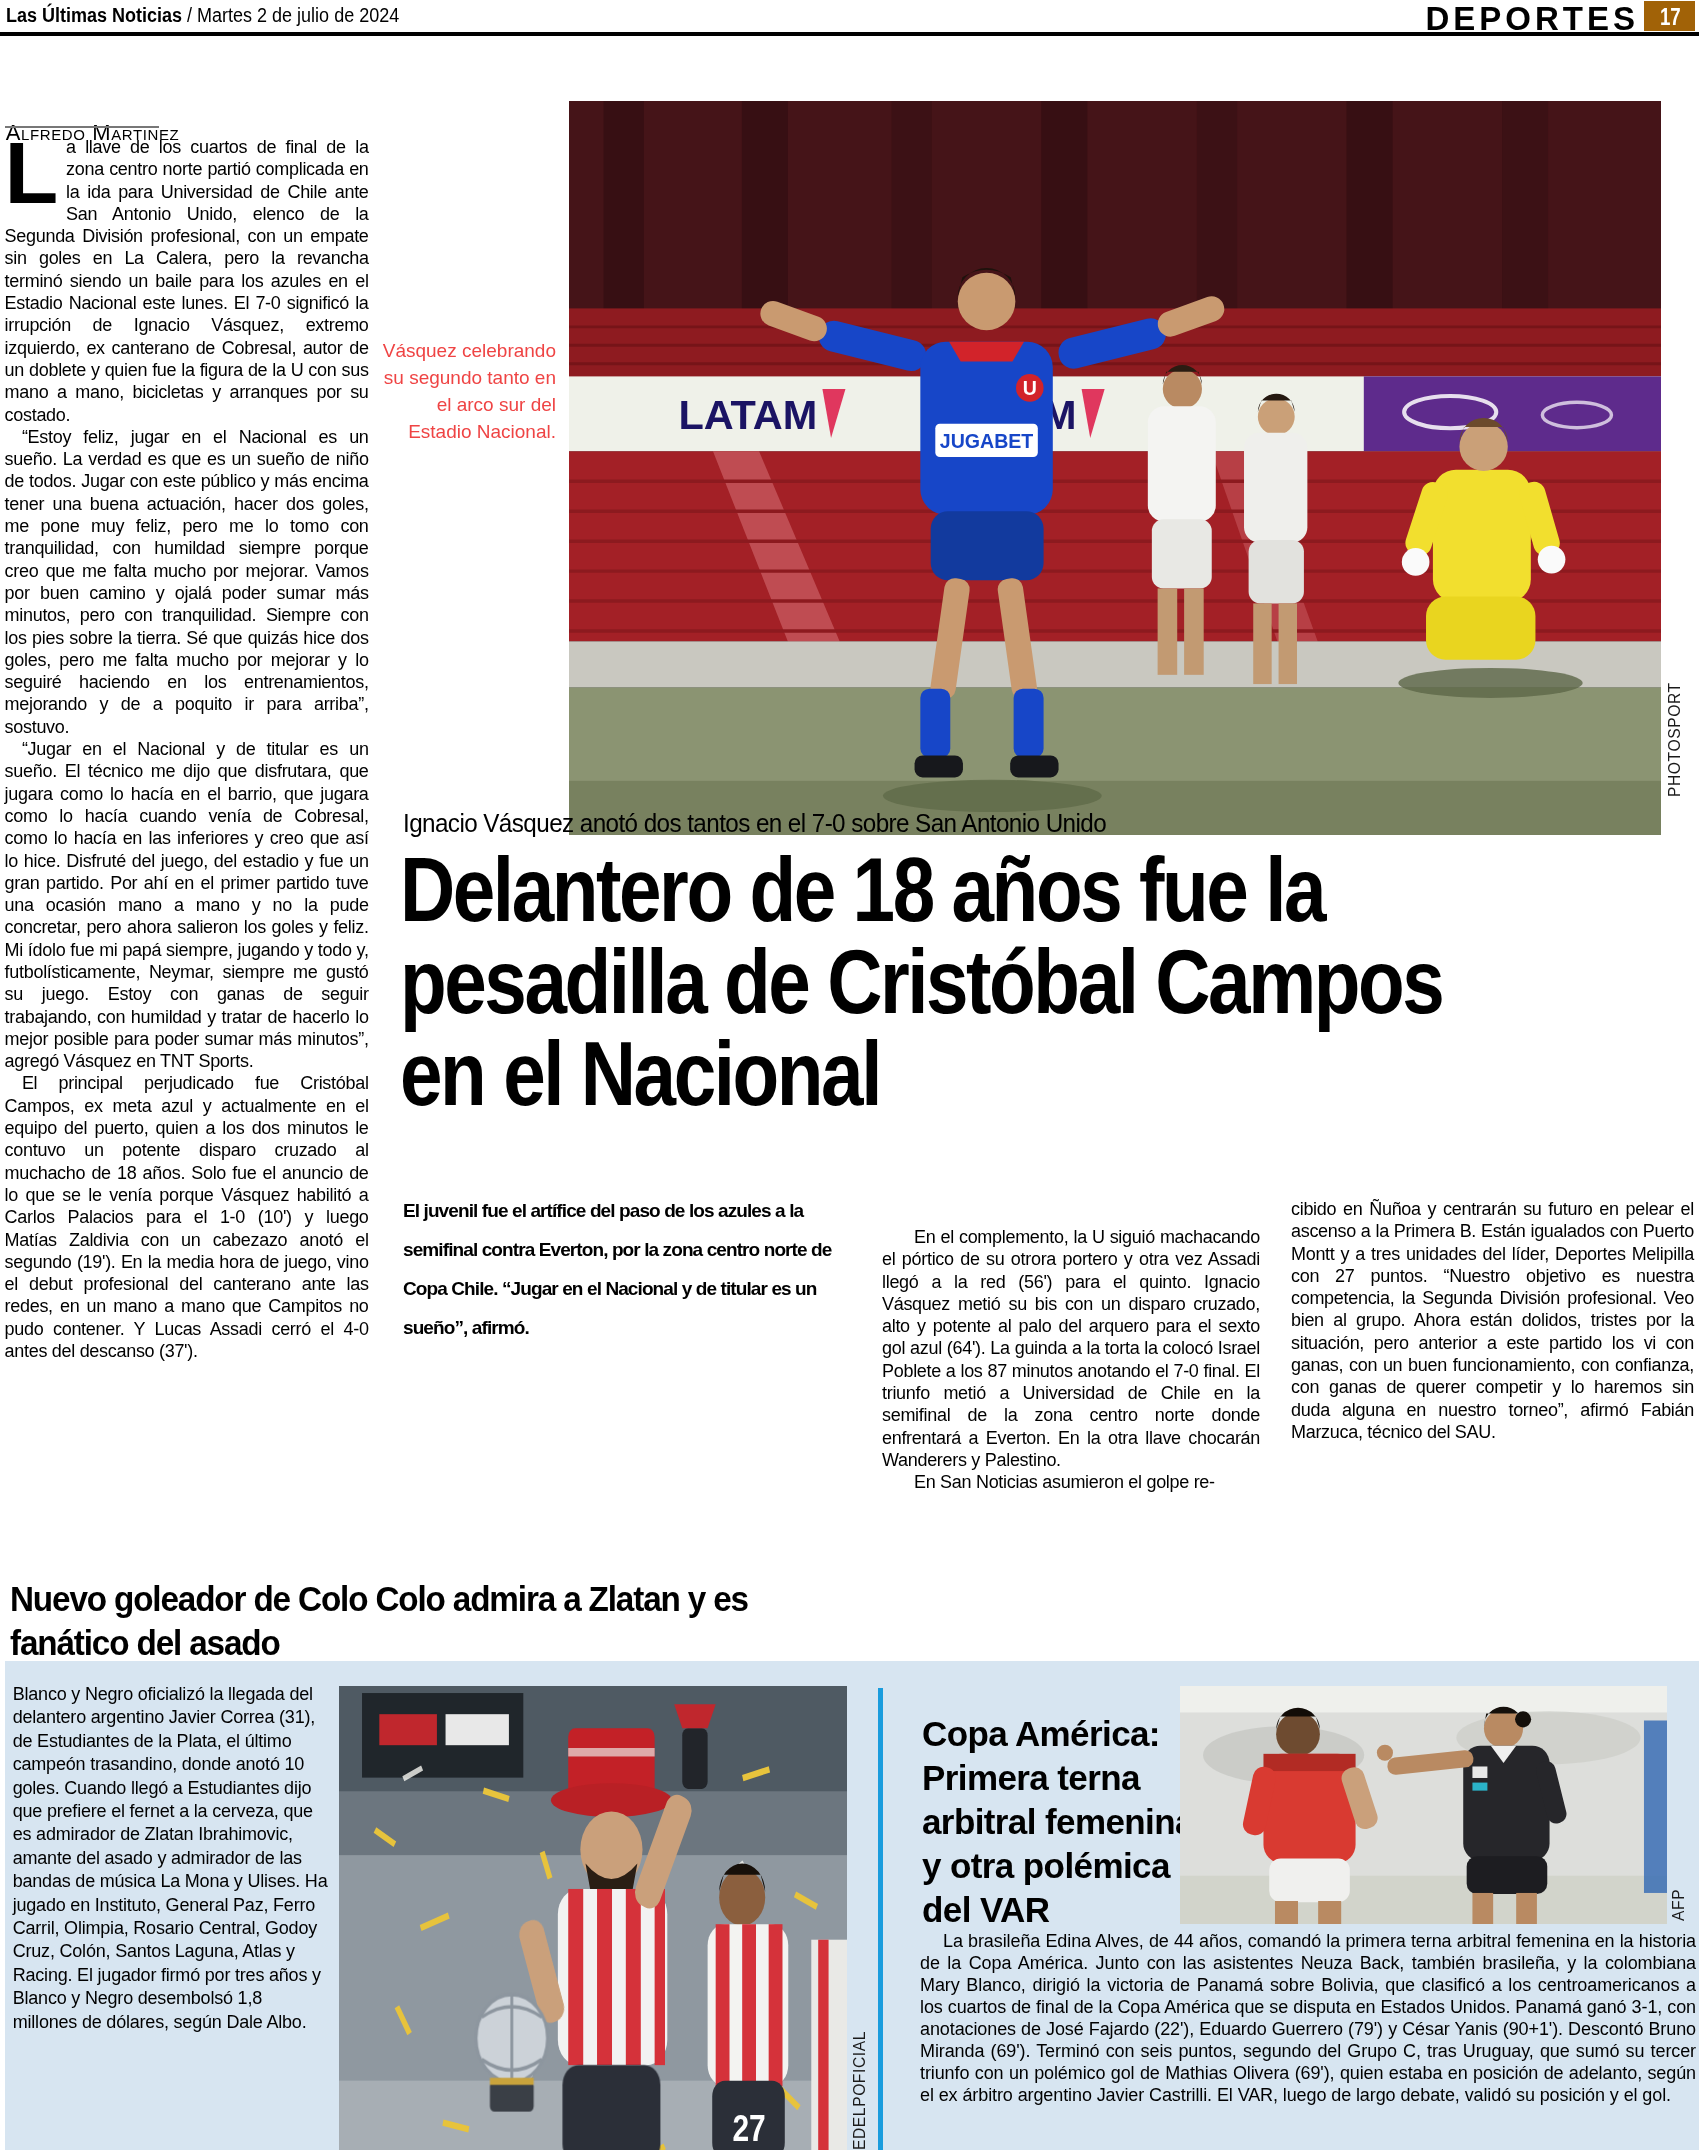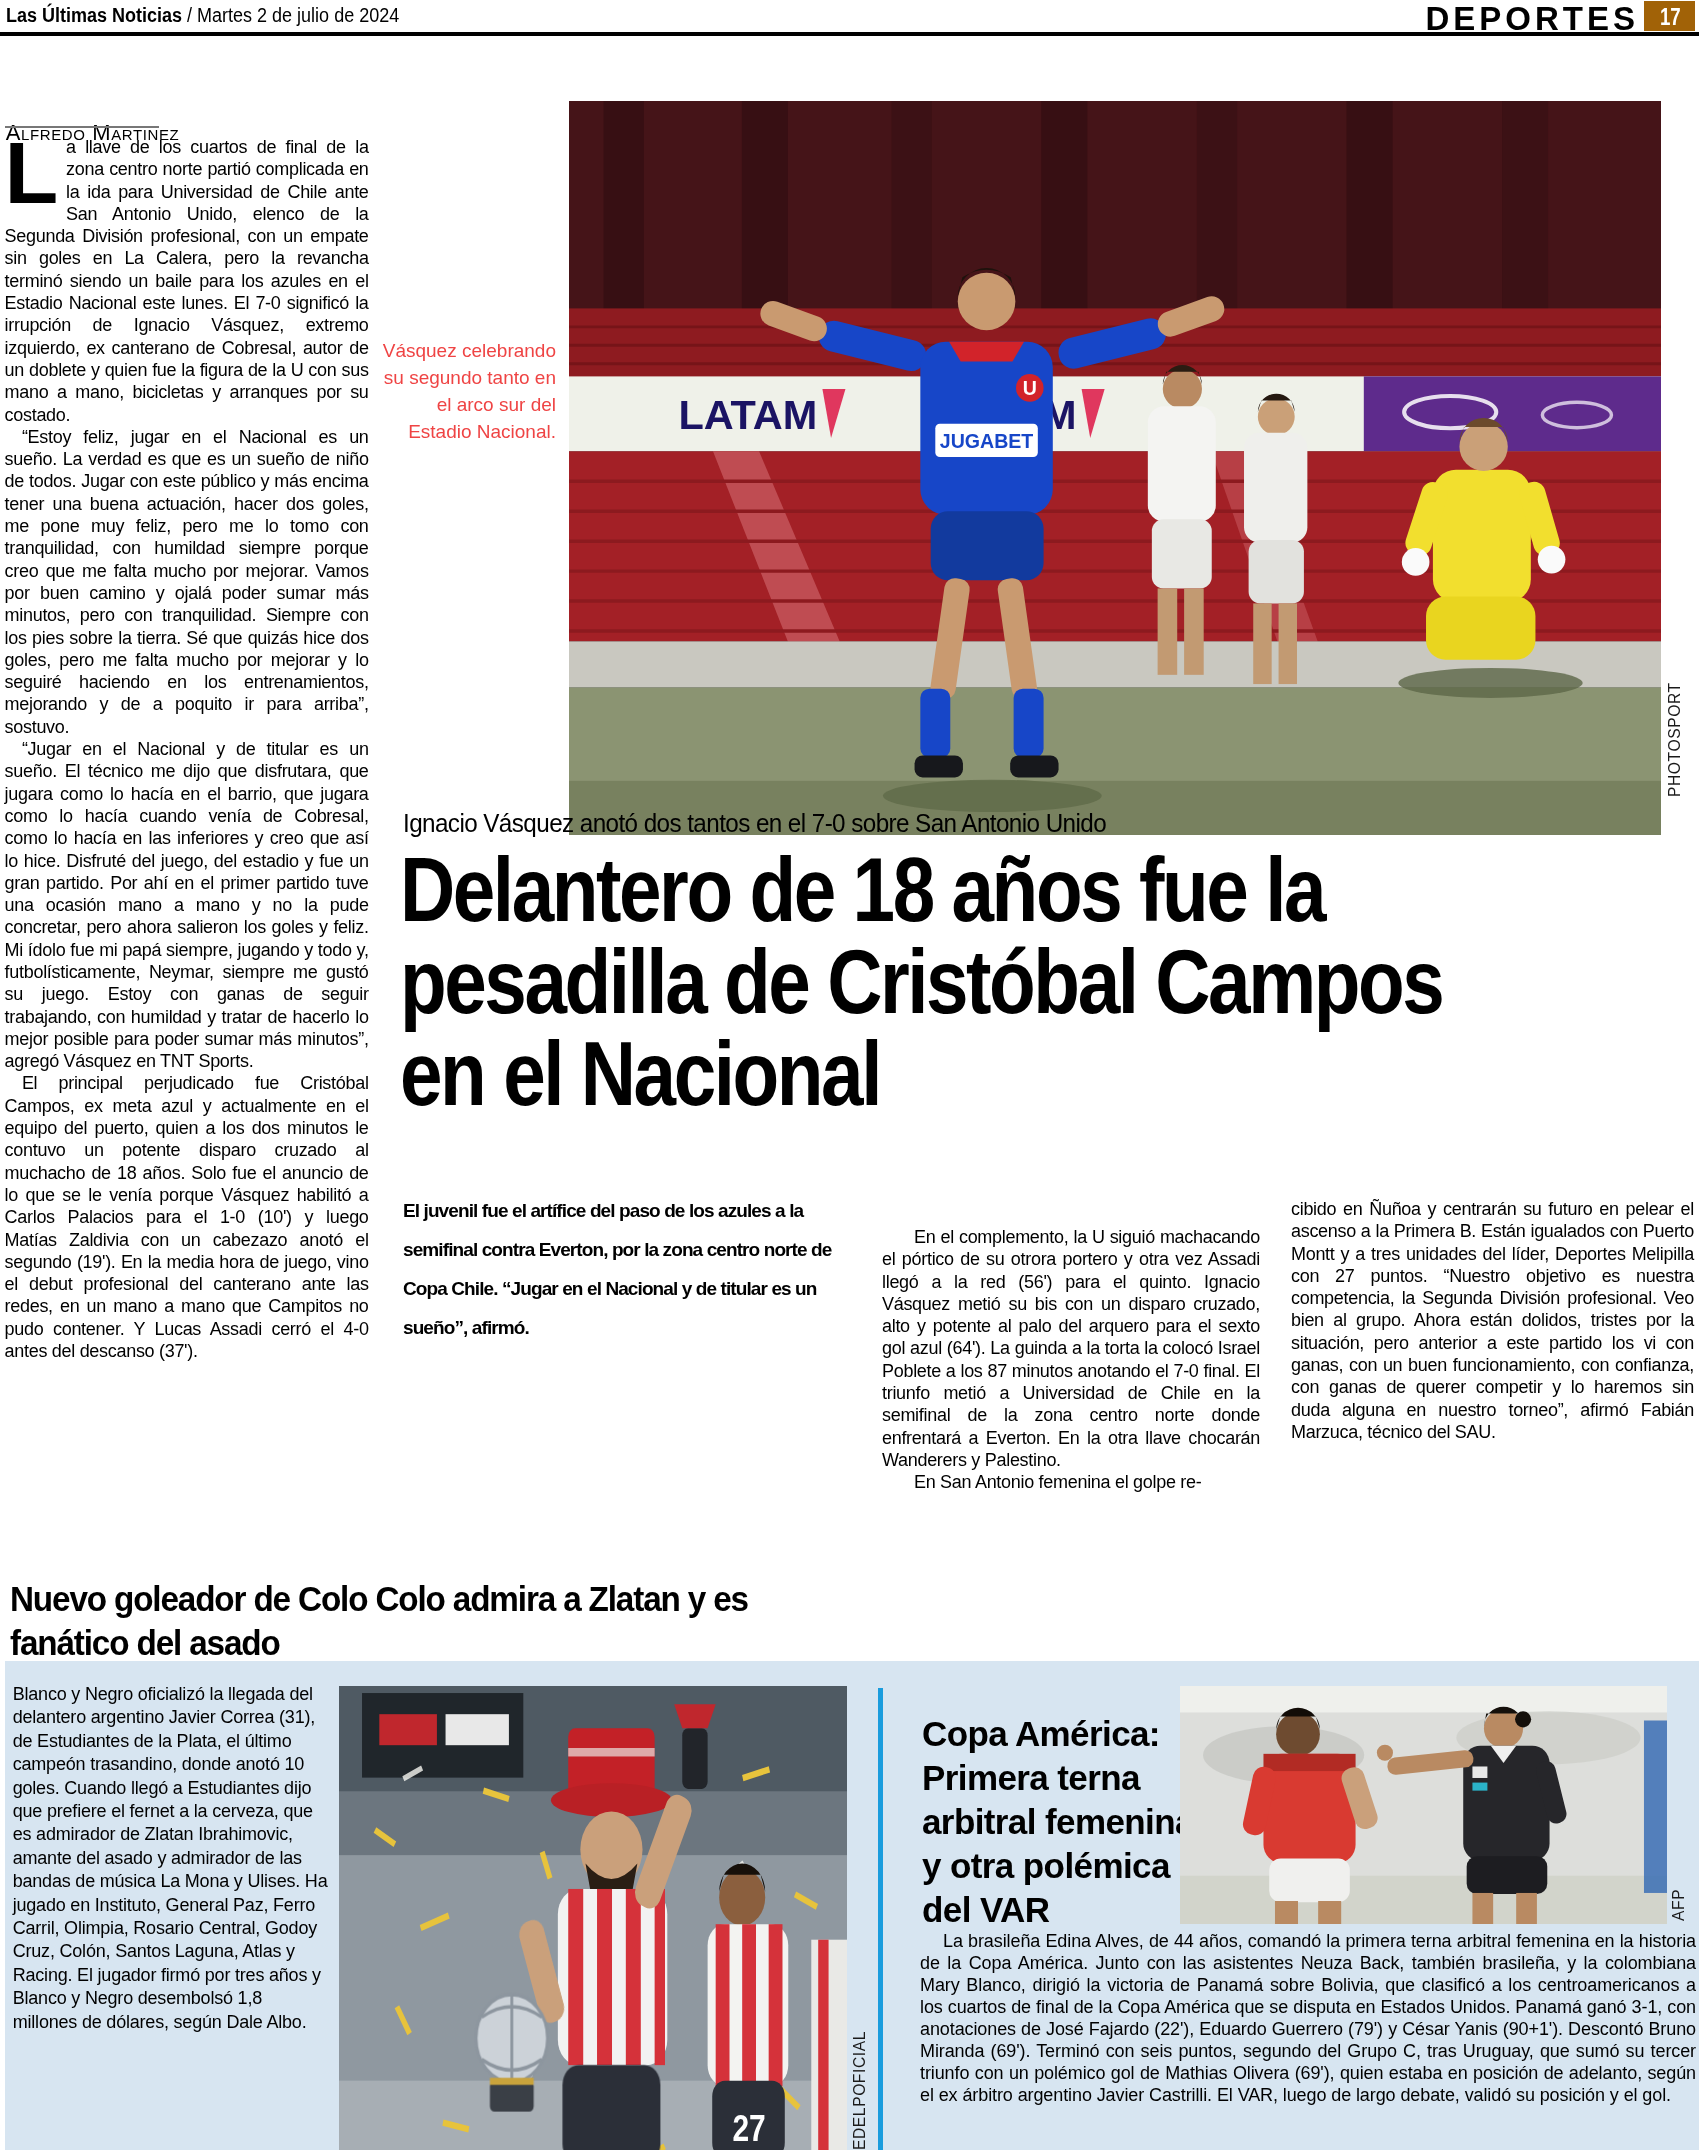--- a/index.html
+++ b/index.html
@@ -174,21 +174,21 @@
   </div>
   <div class="abs vcredit" id="credit-main">PHOTOSPORT</div>
   <div class="abs" id="caption">Vásquez celebrando su segundo tanto en el arco sur del Estadio Nacional.</div>
 
   <div class="abs" id="kicker">Ignacio Vásquez anotó dos tantos en el 7-0 sobre San Antonio Unido</div>
   <div class="abs" id="headline">Delantero de 18 años fue la pesadilla de Cristóbal Campos en el Nacional</div>
   <div class="abs" id="lead">El juvenil fue el artífice del paso de los azules a la semifinal contra Everton, por la zona centro norte de Copa Chile. “Jugar en el Nacional y de titular es un sueño”, afirmó.</div>
 
   <div class="abs bodytext" id="col2">
     <p>En el complemento, la U siguió machacando el pórtico de su otrora portero y otra vez Assadi llegó a la red (56') para el quinto. Ignacio Vásquez metió su bis con un disparo cruzado, alto y potente al palo del arquero para el sexto gol azul (64'). La guinda a la torta la colocó Israel Poblete a los 87 minutos anotando el 7-0 final. El triunfo metió a Universidad de Chile en la semifinal de la zona centro norte donde enfrentará a Everton. En la otra llave chocarán Wanderers y Palestino.</p>
-    <p>En San Antonio femenina el golpe re-</p>
+    <p>En San Noticias asumieron el golpe re-</p>
   </div>
   <div class="abs bodytext" id="col3">
     <p>cibido en Ñuñoa y centrarán su futuro en pelear el ascenso a la Primera B. Están igualados con Puerto Montt y a tres unidades del líder, Deportes Melipilla con 27 puntos. “Nuestro objetivo es nuestra competencia, la Segunda División profesional. Veo bien al grupo. Ahora están dolidos, tristes por la situación, pero anterior a este partido los vi con ganas, con un buen funcionamiento, con confianza, con ganas de querer competir y lo haremos sin duda alguna en nuestro torneo”, afirmó Fabián Marzuca, técnico del SAU.</p>
   </div>
 
   <div class="abs" id="bluebg"></div>
 
   <div class="abs" id="colo-headline">Nuevo goleador de Colo Colo admira a Zlatan y es fanático del asado</div>
   <div class="abs" id="colo-body">
     <p>Blanco y Negro oficializó la llegada del delantero argentino Javier Correa (31), de Estudiantes de la Plata, el último campeón trasandino, donde anotó 10 goles. Cuando llegó a Estudiantes dijo que prefiere el fernet a la cerveza, que es admirador de Zlatan Ibrahimovic, amante del asado y admirador de las bandas de música La Mona y Ulises. Ha jugado en Instituto, General Paz, Ferro Carril, Olimpia, Rosario Central, Godoy Cruz, Colón, Santos Laguna, Atlas y Racing. El jugador firmó por tres años y Blanco y Negro desembolsó 1,8 millones de dólares, según Dale Albo.</p>

